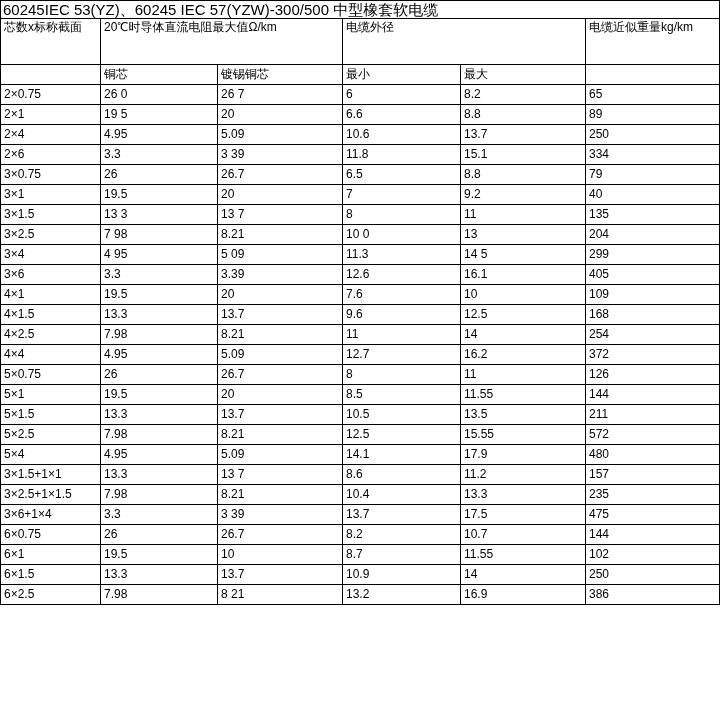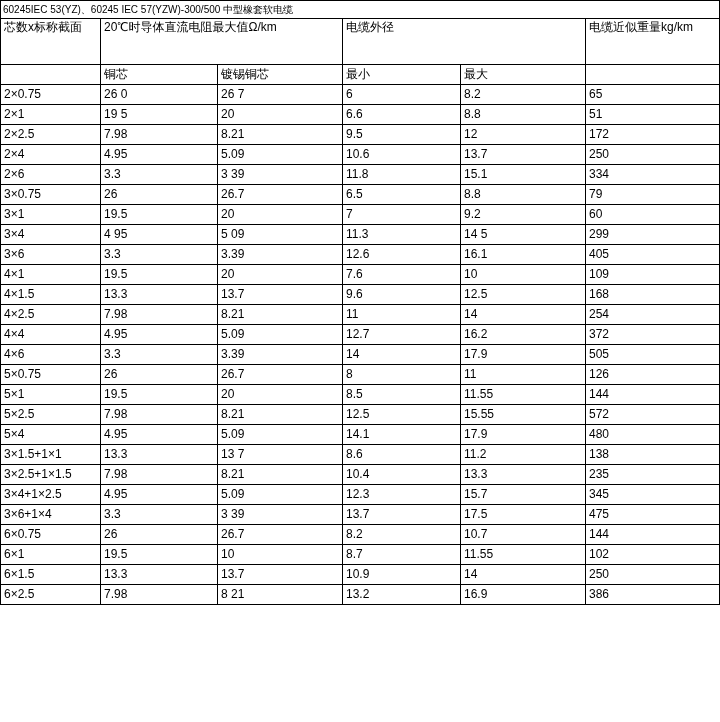--- a/index.html
+++ b/index.html
@@ -17,21 +17,21 @@
   .sheet {
     width: 720px;
     height: 722px;
     position: relative;
     overflow: hidden;
     box-sizing: border-box;
   }
   .title-row {
     height: 18px;
     line-height: 18px;
-    font-size: 10px;
+    font-size: 15px;
     padding-left: 2px;
     border-top: 1px solid #000;
     border-left: 1px solid #000;
     border-right: 1px solid #000;
     box-sizing: border-box;
     white-space: nowrap;
     overflow: hidden;
   }
   table.main {
     border-collapse: collapse;
@@ -105,29 +105,21 @@
           <td>6</td>
           <td>8.2</td>
           <td>65</td>
         </tr>
         <tr class="data-row">
           <td>2×1</td>
           <td>19 5</td>
           <td>20</td>
           <td>6.6</td>
           <td>8.8</td>
-          <td>51</td>
-        </tr>
-        <tr class="data-row">
-          <td>2×2.5</td>
-          <td>7.98</td>
-          <td>8.21</td>
-          <td>9.5</td>
-          <td>12</td>
-          <td>172</td>
+          <td>89</td>
         </tr>
         <tr class="data-row">
           <td>2×4</td>
           <td>4.95</td>
           <td>5.09</td>
           <td>10.6</td>
           <td>13.7</td>
           <td>250</td>
         </tr>
         <tr class="data-row">
@@ -145,21 +137,37 @@
           <td>6.5</td>
           <td>8.8</td>
           <td>79</td>
         </tr>
         <tr class="data-row">
           <td>3×1</td>
           <td>19.5</td>
           <td>20</td>
           <td>7</td>
           <td>9.2</td>
-          <td>60</td>
+          <td>40</td>
+        </tr>
+        <tr class="data-row">
+          <td>3×1.5</td>
+          <td>13 3</td>
+          <td>13 7</td>
+          <td>8</td>
+          <td>11</td>
+          <td>135</td>
+        </tr>
+        <tr class="data-row">
+          <td>3×2.5</td>
+          <td>7 98</td>
+          <td>8.21</td>
+          <td>10 0</td>
+          <td>13</td>
+          <td>204</td>
         </tr>
         <tr class="data-row">
           <td>3×4</td>
           <td>4 95</td>
           <td>5 09</td>
           <td>11.3</td>
           <td>14 5</td>
           <td>299</td>
         </tr>
         <tr class="data-row">
@@ -196,44 +204,44 @@
         </tr>
         <tr class="data-row">
           <td>4×4</td>
           <td>4.95</td>
           <td>5.09</td>
           <td>12.7</td>
           <td>16.2</td>
           <td>372</td>
         </tr>
         <tr class="data-row">
-          <td>4×6</td>
-          <td>3.3</td>
-          <td>3.39</td>
-          <td>14</td>
-          <td>17.9</td>
-          <td>505</td>
-        </tr>
-        <tr class="data-row">
           <td>5×0.75</td>
           <td>26</td>
           <td>26.7</td>
           <td>8</td>
           <td>11</td>
           <td>126</td>
         </tr>
         <tr class="data-row">
           <td>5×1</td>
           <td>19.5</td>
           <td>20</td>
           <td>8.5</td>
           <td>11.55</td>
           <td>144</td>
         </tr>
         <tr class="data-row">
+          <td>5×1.5</td>
+          <td>13.3</td>
+          <td>13.7</td>
+          <td>10.5</td>
+          <td>13.5</td>
+          <td>211</td>
+        </tr>
+        <tr class="data-row">
           <td>5×2.5</td>
           <td>7.98</td>
           <td>8.21</td>
           <td>12.5</td>
           <td>15.55</td>
           <td>572</td>
         </tr>
         <tr class="data-row">
           <td>5×4</td>
           <td>4.95</td>
@@ -241,37 +249,29 @@
           <td>14.1</td>
           <td>17.9</td>
           <td>480</td>
         </tr>
         <tr class="data-row">
           <td>3×1.5+1×1</td>
           <td>13.3</td>
           <td>13 7</td>
           <td>8.6</td>
           <td>11.2</td>
-          <td>138</td>
+          <td>157</td>
         </tr>
         <tr class="data-row">
           <td>3×2.5+1×1.5</td>
           <td>7.98</td>
           <td>8.21</td>
           <td>10.4</td>
           <td>13.3</td>
           <td>235</td>
-        </tr>
-        <tr class="data-row">
-          <td>3×4+1×2.5</td>
-          <td>4.95</td>
-          <td>5.09</td>
-          <td>12.3</td>
-          <td>15.7</td>
-          <td>345</td>
         </tr>
         <tr class="data-row">
           <td>3×6+1×4</td>
           <td>3.3</td>
           <td>3 39</td>
           <td>13.7</td>
           <td>17.5</td>
           <td>475</td>
         </tr>
         <tr class="data-row">

